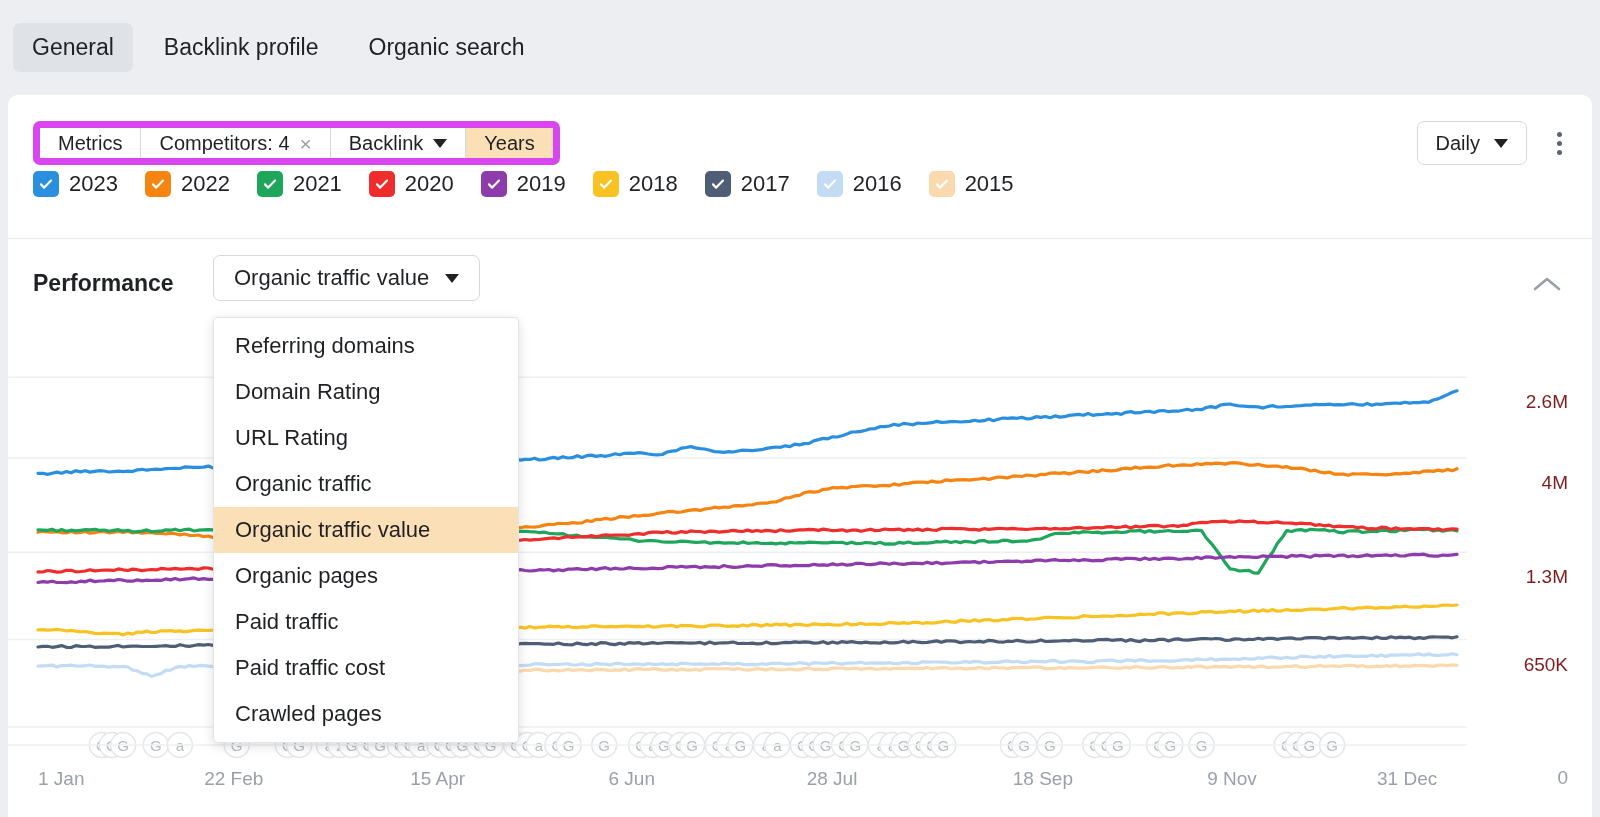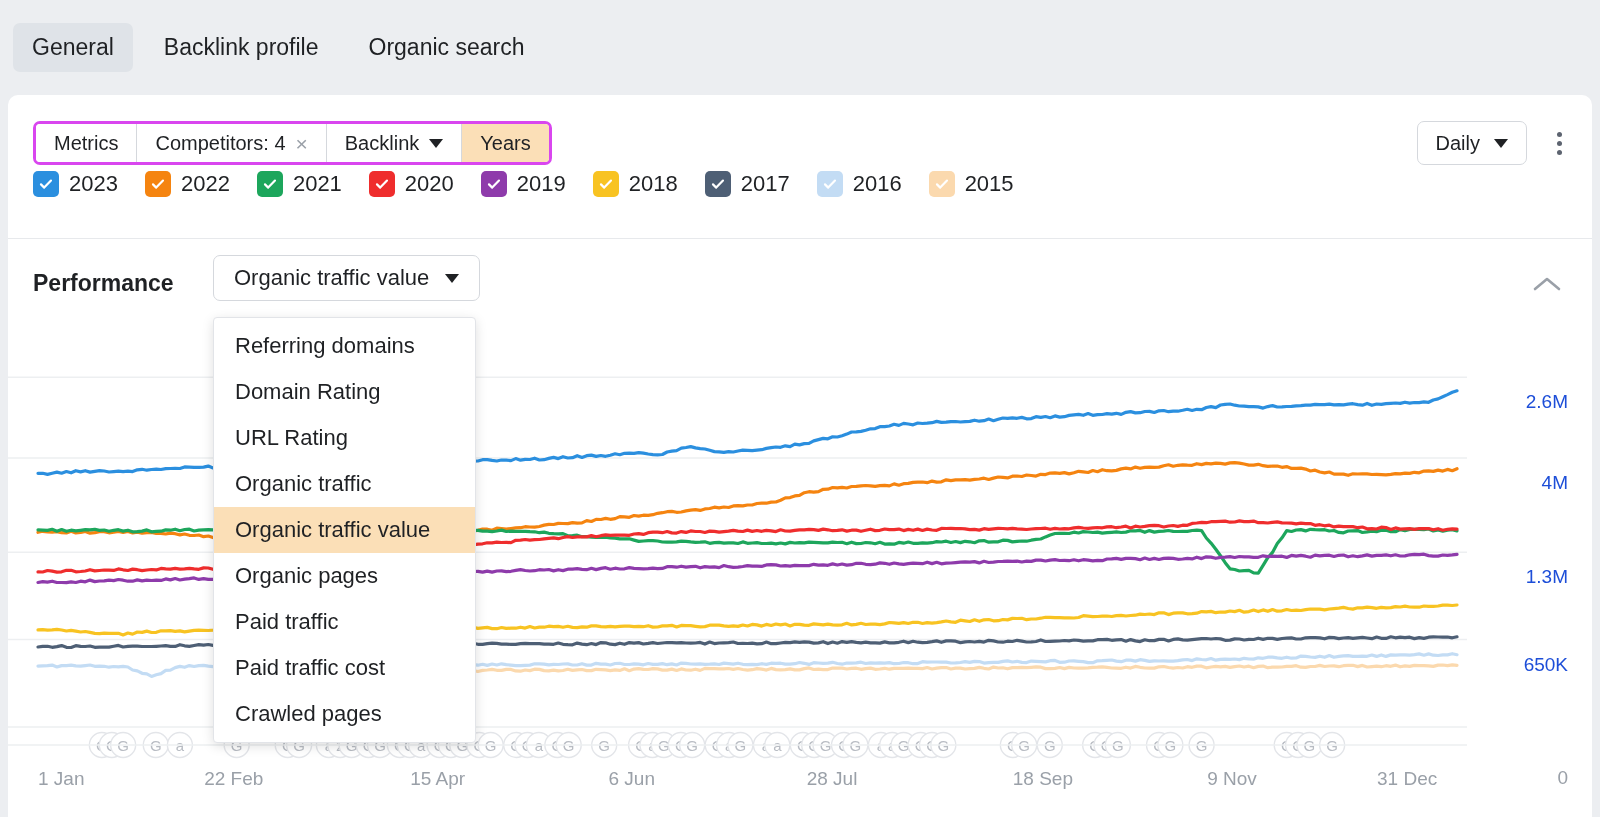--- a/index.html
+++ b/index.html
@@ -33,21 +33,21 @@
     overflow: hidden;
   }
 
   
   .toolbar {
     position: absolute; left: 0; top: 0; width: 100%; height: 89px;
   }
   .filtergroup {
     position: absolute; left: 25px; top: 26px;
     display: flex; align-items: stretch;
-    border: 3px solid #d946ef; border-radius: 7px; background: #fff;
+    border: 7px solid #d946ef; border-radius: 7px; background: #fff;
     height: 44px; overflow: hidden;
   }
   .fbtn {
     display: flex; align-items: center; gap: 10px;
     padding: 0 18px; font-size: 20px; color: #1f2124;
     border-right: 1px solid #d5d8dd; white-space: nowrap; cursor: pointer;
     background: #fff;
   }
   .fbtn:last-child { border-right: none; }
   .fbtn.highlight { background: #fbdfb7; }
@@ -94,35 +94,35 @@
     border: 1px solid #d5d8dd; border-radius: 7px; background: #fff;
     height: 46px; padding: 0 20px; font-size: 22px; color: #1f2124; cursor: pointer;
   }
   .collapse {
     position: absolute; right: 28px; top: 12px; cursor: pointer;
     width: 34px; height: 34px; display: flex; align-items: center; justify-content: center;
   }
 
   
   .menu {
-    position: absolute; left: 205px; top: 222px; width: 263px;
+    position: absolute; left: 205px; top: 222px; width: 306px;
     background: #fff; border: 1px solid #e2e4e8; border-radius: 4px;
     box-shadow: 0 3px 12px rgba(0,0,0,.13); z-index: 40; padding: 5px 0;
   }
   .mi {
     font-size: 22px; color: #1f2124; padding: 10px 0 10px 21px;
     white-space: nowrap; cursor: pointer;
   }
   .mi.sel { background: #fbdfb7; }
 
   
   .chartwrap { position: absolute; left: 0; top: 232px; width: 100%; height: 490px; }
   .chartsvg { position: absolute; left: 0; top: 0; }
   .ylab {
-    position: absolute; right: 24px; font-size: 19px; color: #1d4ed8;
+    position: absolute; right: 24px; font-size: 19px; color: #7f1d1d;
     text-align: right; width: 90px;
   }
   .xlab { position: absolute; top: 441px; font-size: 19px; color: #9aa0a8; }
   .zerolab { position: absolute; right: 24px; top: 440px; font-size: 19px; color: #9aa0a8; }
 </style>
 </head>
 <body>
 
 <div class="tabstrip">
   <div class="tab active">General</div>

